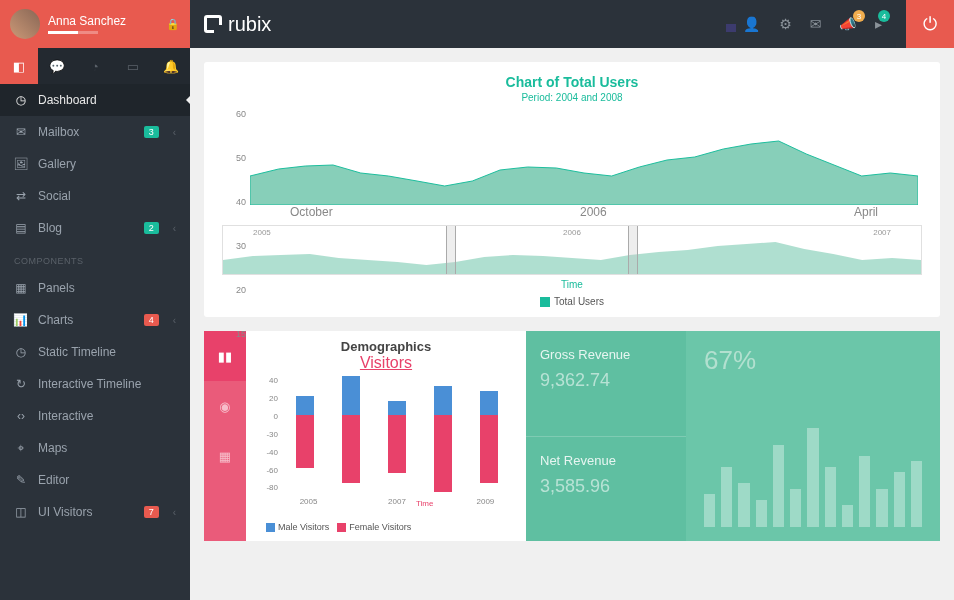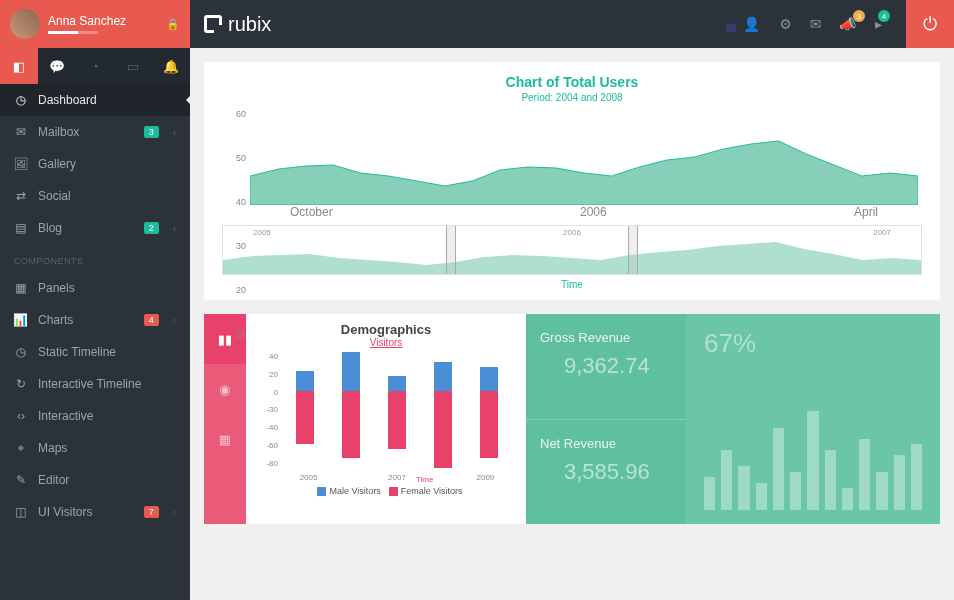--- a/index.html
+++ b/index.html
@@ -60,36 +60,36 @@
 .legend { text-align:center; font-size:10px; color:#555; margin-top:6px; }
 .legend .sw { display:inline-block; width:10px; height:10px; background:#1abc9c; vertical-align:middle; margin-right:4px; }
 
 
 .bottom-row { display:flex; margin-top:14px; gap:0; height:210px; }
 .pink-tabs { width:42px; background:#ea5b7a; display:flex; flex-direction:column; }
 .pink-tabs .pt { flex:0 0 50px; display:flex; align-items:center; justify-content:center; color:rgba(255,255,255,.6); font-size:13px; cursor:pointer; }
 .pink-tabs .pt.active { background:#e8416a; color:#fff; }
 .demo-card { flex:0 0 280px; background:#fff; padding:8px 12px; }
 .demo-title { text-align:center; font-size:13px; font-weight:600; color:#444; }
-.demo-sub { text-align:center; font-size:10px; color:#e8416a;text-decoration:underline; }
+.demo-sub { text-align:center; font-size:16px; color:#e8416a;text-decoration:underline; }
 .demo-plot { position:relative; height:130px; margin-top:4px; }
 .demo-plot .yt { position:absolute; left:0; top:0; bottom:14px; width:20px; display:flex; flex-direction:column; justify-content:space-between; font-size:8px; color:#888; text-align:right; }
 .demo-plot .bars { position:absolute; left:24px; right:2px; top:0; bottom:14px; display:flex; align-items:center; justify-content:space-around; }
 .bar-col { display:flex; flex-direction:column; align-items:center; position:relative; }
 .bar-top { width:18px; background:#4a8fd6; }
 .bar-bot { width:18px; background:#e8416a; }
 .demo-plot .xt { position:absolute; left:24px; right:2px; bottom:0; display:flex; justify-content:space-around; font-size:8px; color:#888; }
 .demo-plot .xlabel { position:absolute; left:50%; bottom:-2px; font-size:8px; color:#e8416a; margin-left:30px; }
-.demo-legend { text-align:center; font-size:9px; color:#555; margin-top:4px; }
+.demo-legend { font-size:9px; color:#555; margin-top:16px; }
 .demo-legend .sw { display:inline-block; width:9px; height:9px; vertical-align:middle; margin:0 3px 0 8px; }
 .rev-col { flex:0 0 160px; background:#5fbfa1; display:flex; flex-direction:column; color:#fff; }
 .rev-block { flex:1; padding:16px 14px; }
 .rev-block + .rev-block { border-top:1px solid rgba(255,255,255,.2); }
 .rev-label { font-size:13px; opacity:.85; }
-.rev-val { font-size:22px; margin-top:8px; opacity:.55;margin-left:24px; }
+.rev-val { font-size:18px; margin-top:8px; opacity:.55; }
 .load-col { flex:1; background:#6bc6a9; padding:14px 18px; color:#d0ebe0; position:relative; }
 .load-head { display:flex; justify-content:space-between; font-size:17px; }
 .load-pct { font-size:26px; opacity:.7; }
 .load-bars { position:absolute; left:18px; right:18px; bottom:14px; height:110px; display:flex; align-items:flex-end; gap:6px; }
 .load-bars div { flex:1; background:rgba(255,255,255,.35); }
 </style>
 </head>
 <body>
 
 <div class="sidebar">
@@ -231,20 +231,21 @@
           </svg>
         <div class="mini-labels">
             <span>2005</span>
             <span>2006</span>
             <span>2007</span>
           </div>
         <div class="handle" style="left:32%"></div>
         <div class="handle" style="left:58%"></div>
       </div>
       <div class="axis-label">Time</div>
+      <div class="legend"><span class="sw"></span><span>Total Users</span></div>
     </div>
 
     <div class="bottom-row">
       <div class="pink-tabs">
         <div class="pt active">▮▮</div>
         <div class="pt">◉</div>
         <div class="pt">▦</div>
       </div>
       <div class="demo-card">
         <div class="demo-title">Demographics</div>

